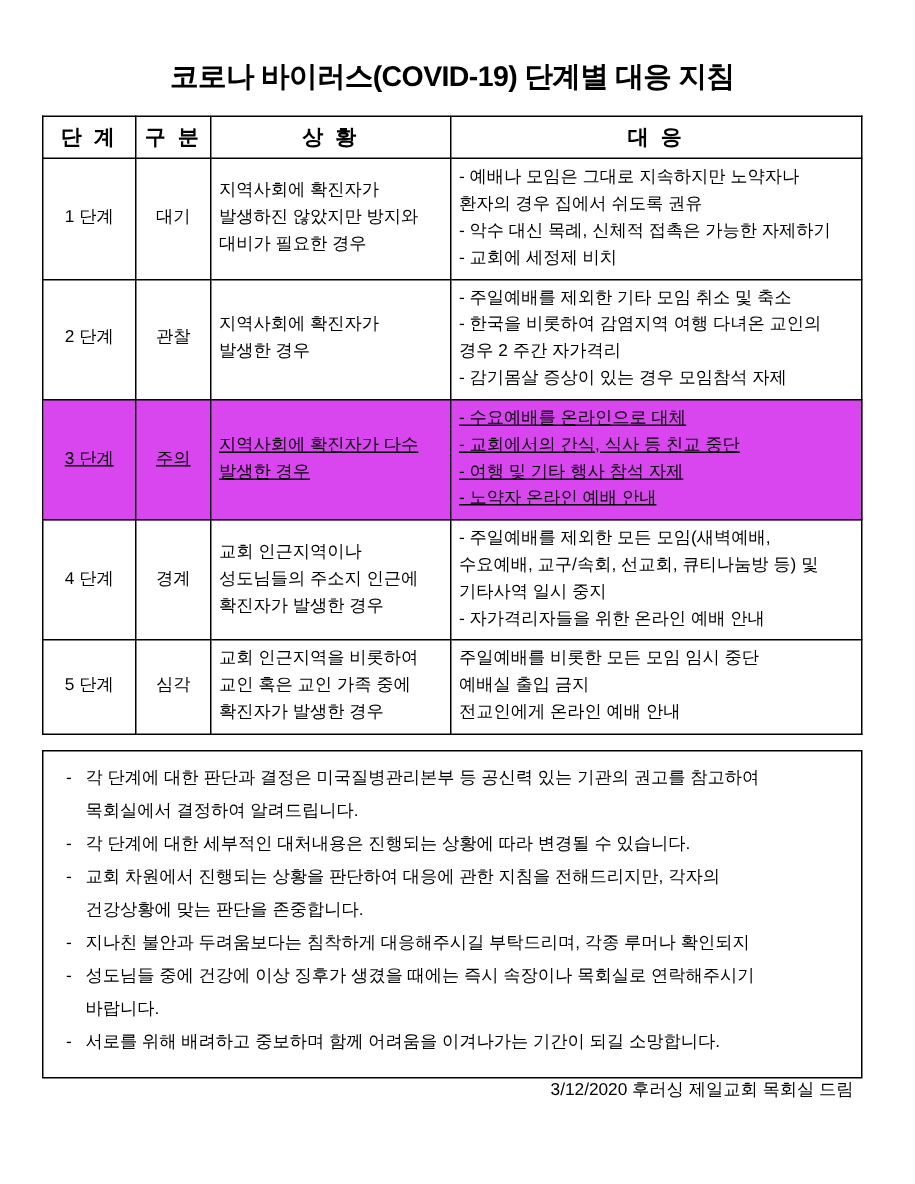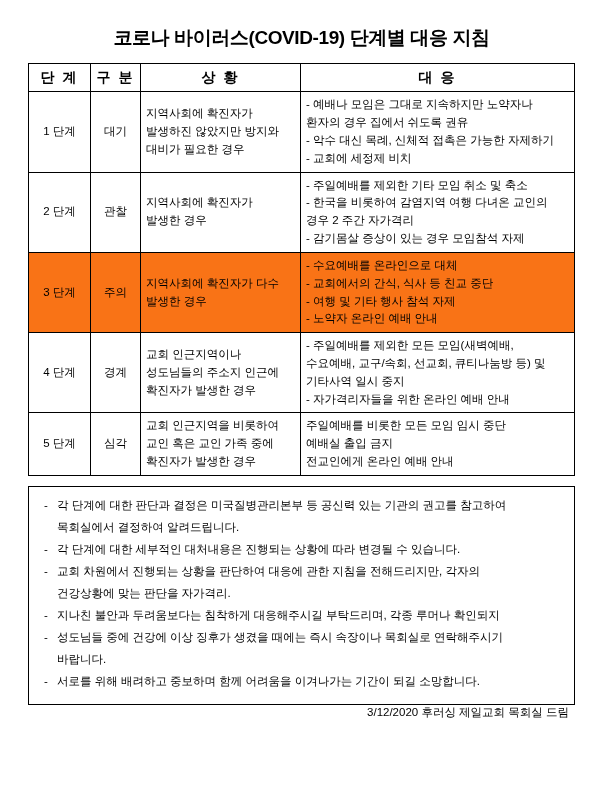--- a/index.html
+++ b/index.html
@@ -11,21 +11,21 @@
   body {
     width: 610px;
     height: 789px;
     font-family: "Liberation Sans", sans-serif;
     color: #000000;
     overflow: hidden;
   }
   .page {
     width: 603px;
     height: 789px;
-    padding: 22px 28px 10px 28px;
+    padding: 36px 28px 10px 28px;
     position: relative;
   }
   .doc-title {
     text-align: center;
     font-size: 19px;
     font-weight: bold;
     letter-spacing: -0.4px;
     margin: 4px 0 12px 0;
     line-height: 1.3;
   }
@@ -56,21 +56,22 @@
     text-align: center;
     white-space: nowrap;
   }
   td.situation, td.response {
     text-align: left;
   }
   td.response .line, td.situation .line {
     display: block;
   }
   tr.shaded td {
-    background: #f97316;
+    background: #d946ef;
+    text-decoration: underline;
   }
   .note {
     display: flex;
     align-items: flex-start;
     font-size: 11.5px;
     line-height: 1.65;
     margin-bottom: 3px;
   }
   .note .dash {
     width: 22px;
@@ -207,21 +208,21 @@
             <span class="text">각 단계에 대한 세부적인 대처내용은 진행되는 상황에 따라 변경될 수 있습니다.</span>
           </div>
         </div>
         <div>
           <div class="note">
             <span class="dash">-</span>
             <span class="text">교회 차원에서 진행되는 상황을 판단하여 대응에 관한 지침을 전해드리지만, 각자의</span>
           </div>
           <div class="note">
             <span class="dash"></span>
-            <span class="text">건강상황에 맞는 판단을 자가격리.</span>
+            <span class="text">건강상황에 맞는 판단을 존중합니다.</span>
           </div>
         </div>
         <div>
           <div class="note">
             <span class="dash">-</span>
             <span class="text">지나친 불안과 두려움보다는 침착하게 대응해주시길 부탁드리며, 각종 루머나 확인되지</span>
           </div>
         </div>
         <div>
           <div class="note">

